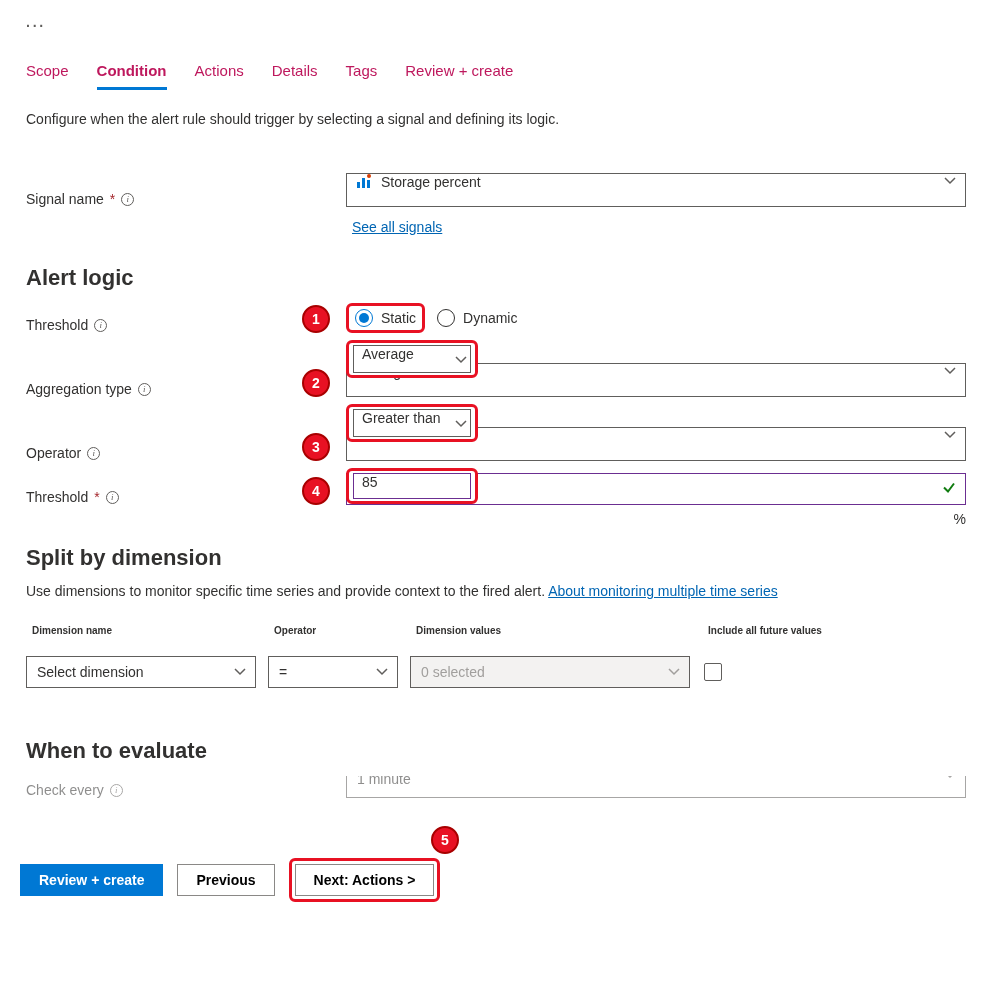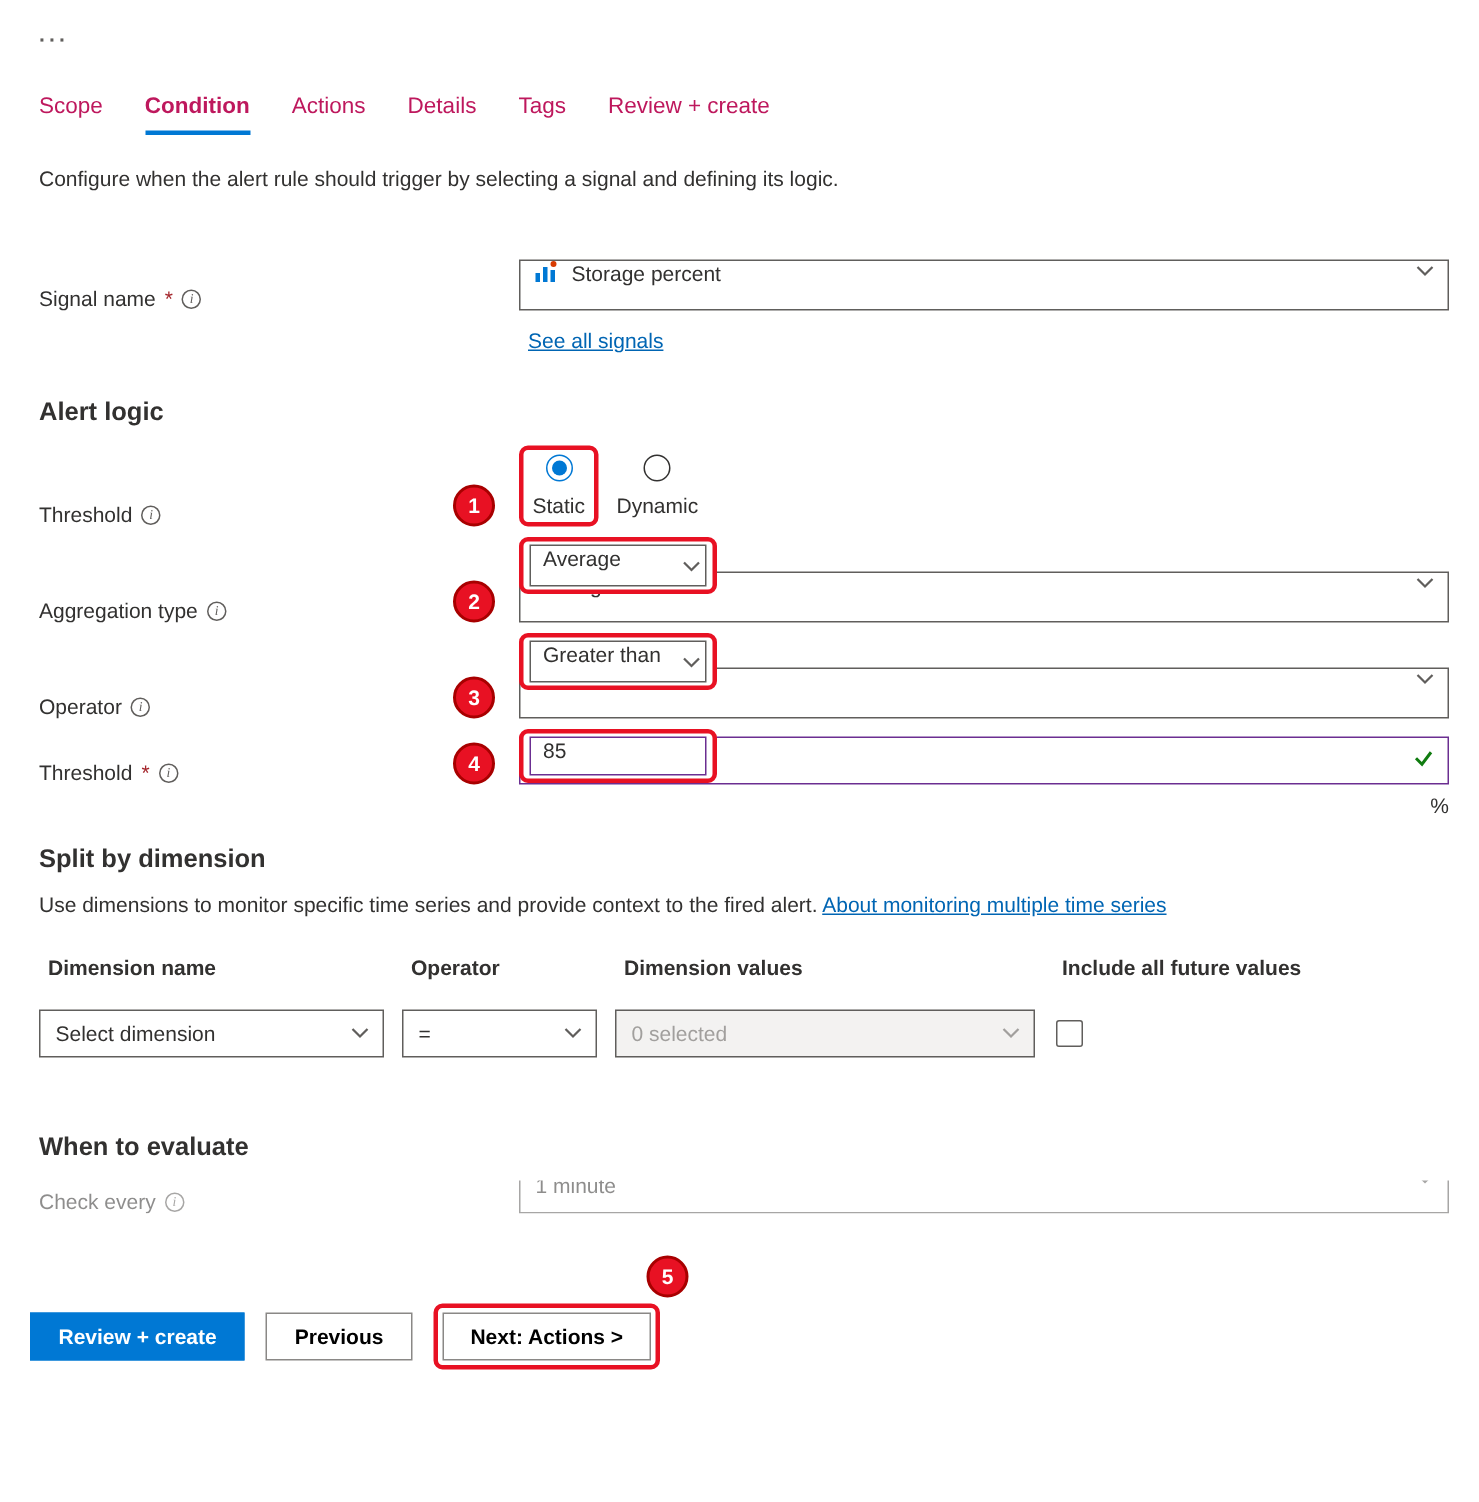--- a/index.html
+++ b/index.html
@@ -91,25 +91,25 @@
   }
   .chev svg { display:block; }
   .signal-icon {
     position:absolute; left:10px; top:50%; transform:translateY(-50%);
     display:inline-flex;
   }
   .signal-sel { padding-left: 34px; }
   .link { color: #0065b3; text-decoration: underline; cursor: pointer; }
   .link-row { margin: 6px 0 30px 332px; }
   h2 {
-    font-size: 17px;
+    font-size: 22px;
     font-weight: 600;
     margin: 24px 0 12px 6px;
   }
-  .radio-opt { display:flex; align-items:center; gap:8px; cursor:pointer; font-size:14px;flex-direction:column; }
+  .radio-opt { display:flex; align-items:center; gap:8px; cursor:pointer; font-size:14px; }
   .radio-circle {
     width:18px; height:18px; border:1px solid #323130; border-radius:50%;
     display:flex; align-items:center; justify-content:center; background:#fff;
   }
   .radio-circle.checked { border-color:#0078d4; }
   .radio-dot { width:10px; height:10px; border-radius:50%; background:#0078d4; }
   .highlight-box {
     border: 3px solid #e81123;
     border-radius: 6px;
     padding: 3px 6px;
@@ -135,21 +135,21 @@
   }
   .check-ok { position:absolute; right:10px; top:50%; transform:translateY(-50%); color:#107c10; }
   .dims-desc { margin:0 0 18px 6px; font-size:14px; }
   .dims-table {
     display:grid;
     grid-template-columns: 230px 130px 280px 1fr;
     gap: 12px;
     margin-left:6px;
     align-items:center;
   }
-  .dims-header { font-weight:600; padding:8px 6px; font-size:14px; }
+  .dims-header { font-weight:600; padding:8px 6px; font-size:10px; }
   .dim-sel {
     height:32px; border:1px solid #605e5c; padding:0 28px 0 10px;
     font-size:14px; background:#fff; appearance:none; position:relative;
     display:flex; align-items:center;
   }
   .dim-sel.disabled { background:#f3f2f1; color:#a19f9d; }
   .dim-cell { position:relative; }
   .add-custom { font-size:14px; color:#605e5c; margin-top:4px; }
   .checkbox-sq {
     width:18px; height:18px; border:1px solid #605e5c; border-radius:2px; background:#fff;

